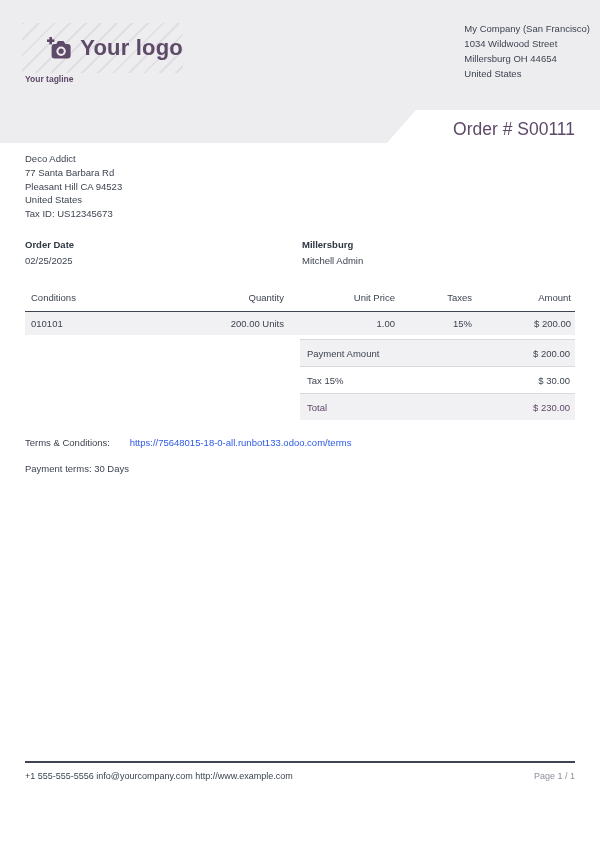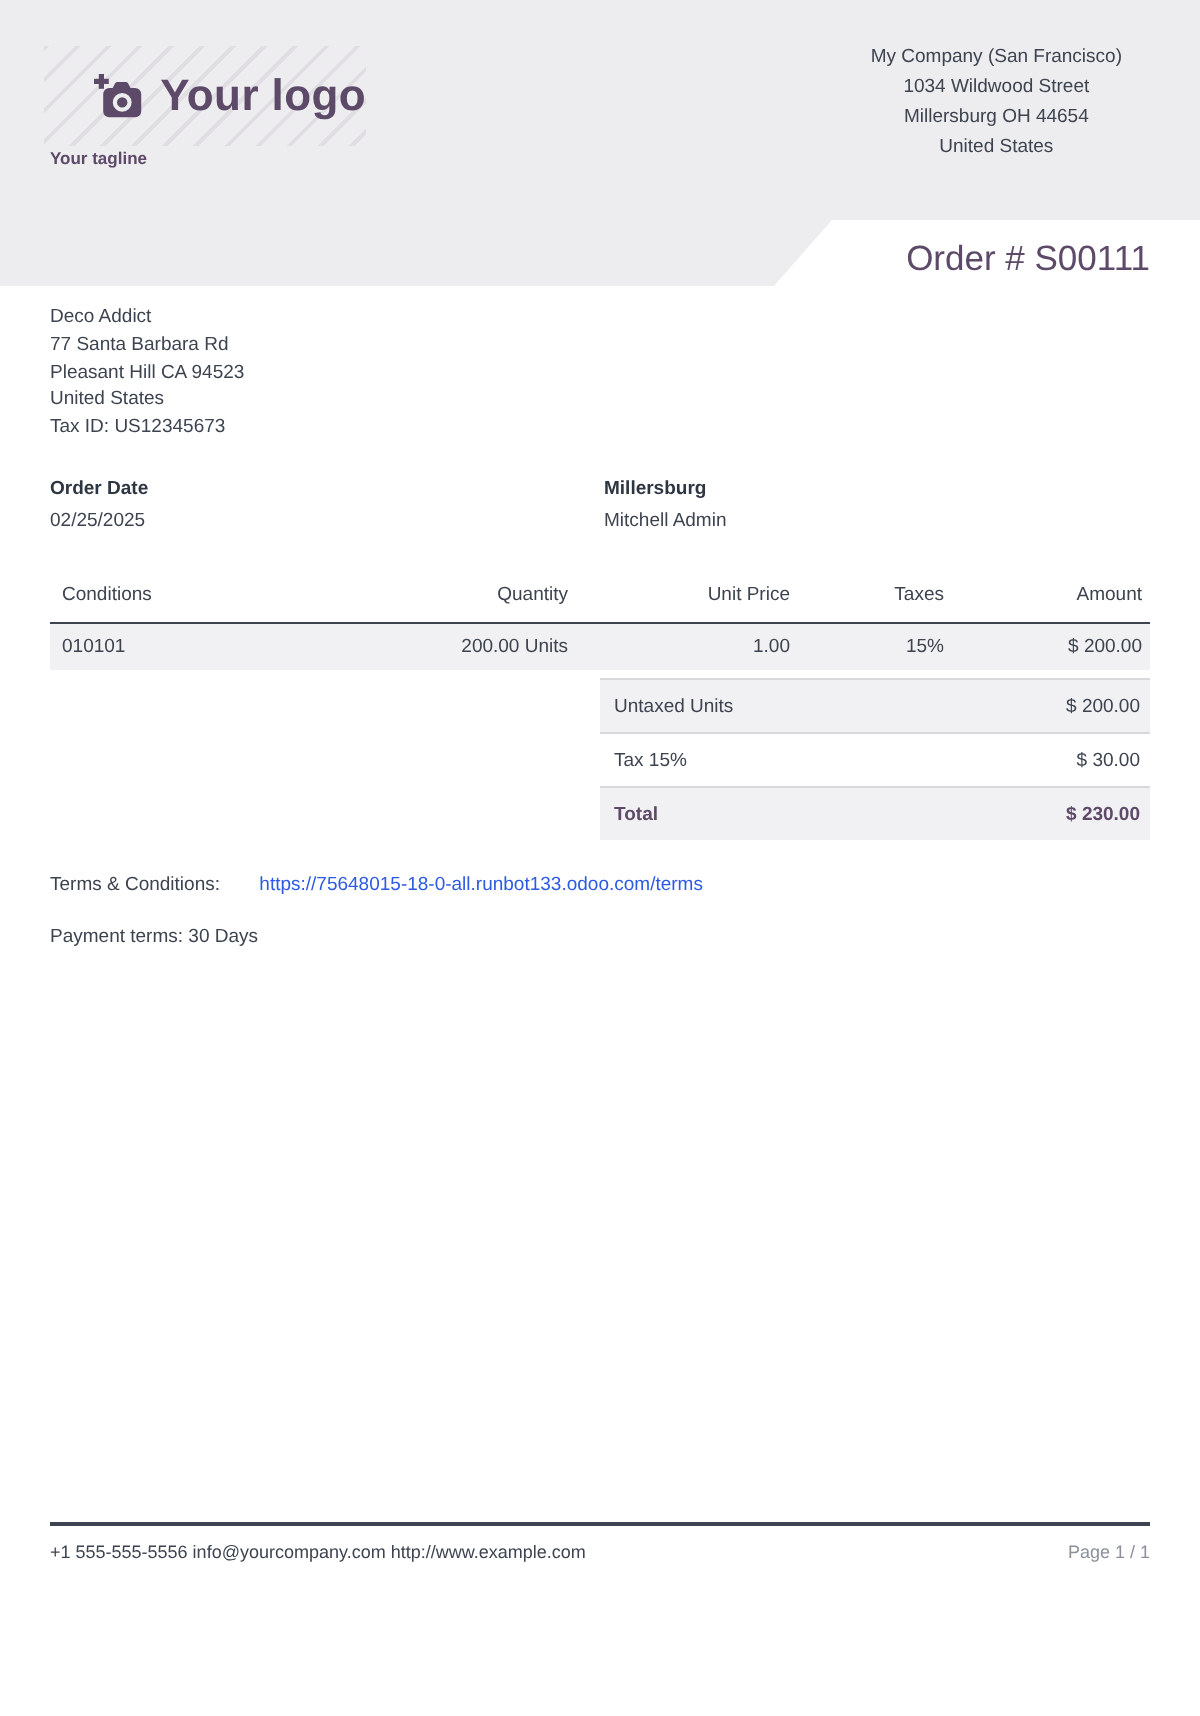--- a/index.html
+++ b/index.html
@@ -15,21 +15,21 @@
     background:#edecef;
   }
   .logo-box {
     position:absolute; left:22px; top:23px; width:161px; height:50px;
     background:repeating-linear-gradient(135deg, rgba(109,96,120,0.10) 0px, rgba(109,96,120,0.10) 2px, transparent 2px, transparent 11px);
     display:flex; align-items:center; justify-content:flex-end; gap:9px;
   }
   .logo-text { font-size:22px; font-weight:bold; color:#5d4968; letter-spacing:0.2px; }
   .tagline { position:absolute; left:25px; top:74px; font-size:8.5px; font-weight:bold; color:#5d4968; }
   .company-address {
-    position:absolute; right:39px; top:21px; text-align:center;
+    position:absolute; right:10px; top:21px; text-align:left;
     font-size:9.5px; line-height:15px; color:#3d4450;
   }
   .order-banner {
     position:absolute; right:0; bottom:0; width:213px; height:33px; background:#ffffff;
     clip-path:polygon(29px 0, 100% 0, 100% 100%, 0 100%);
   }
   .order-title {
     position:absolute; right:25px; bottom:3px; font-size:17.5px; color:#5d4968;
   }
 
@@ -61,21 +61,21 @@
   }
   table.lines td:first-child { text-align:left; padding-left:6px; }
 
   .totals { position:absolute; left:300px; top:339px; width:275px; font-size:9.5px; }
   .totals-row {
     display:flex; justify-content:space-between; align-items:center;
     height:27px; padding:0 5px 0 7px; border-top:1px solid #d9d8dd;
   }
   .totals-row.shaded { background:#f1f0f3; }
   .totals-row.grand { background:#f1f0f3; }
-  .totals-row.grand .t-label, .totals-row.grand .t-value { color:#5d4968; font-weight:bold; }
+  .totals-row.grand .t-label, .totals-row.grand .t-value { color:#5d4968; font-weight:normal; }
 
   .terms { position:absolute; left:25px; top:437px; font-size:9.5px; color:#3d4450; }
   .terms a, .terms .link { color:#2d5ae2; text-decoration:none; cursor:pointer;padding-left:17px; }
   .payment { position:absolute; left:25px; top:463px; font-size:9.5px; color:#3d4450; }
 
   
   .footer-rule { position:absolute; left:25px; top:761px; width:550px; height:2px; background:#3e4452; }
   .footer {
     position:absolute; left:25px; top:771px; width:550px;
     display:flex; justify-content:space-between; font-size:9px; color:#3d4450;
@@ -152,21 +152,21 @@
         <td>200.00 Units</td>
         <td>1.00</td>
         <td>15%</td>
         <td>$ 200.00</td>
       </tr>
     </tbody>
   </table>
 
   <div class="totals">
     <div class="totals-row shaded">
-      <span class="t-label">Untaxed Units</span>
+      <span class="t-label">Payment Amount</span>
       <span class="t-value">$ 200.00</span>
     </div>
     <div class="totals-row">
       <span class="t-label">Tax 15%</span>
       <span class="t-value">$ 30.00</span>
     </div>
     <div class="totals-row grand">
       <span class="t-label">Total</span>
       <span class="t-value">$ 230.00</span>
     </div>

